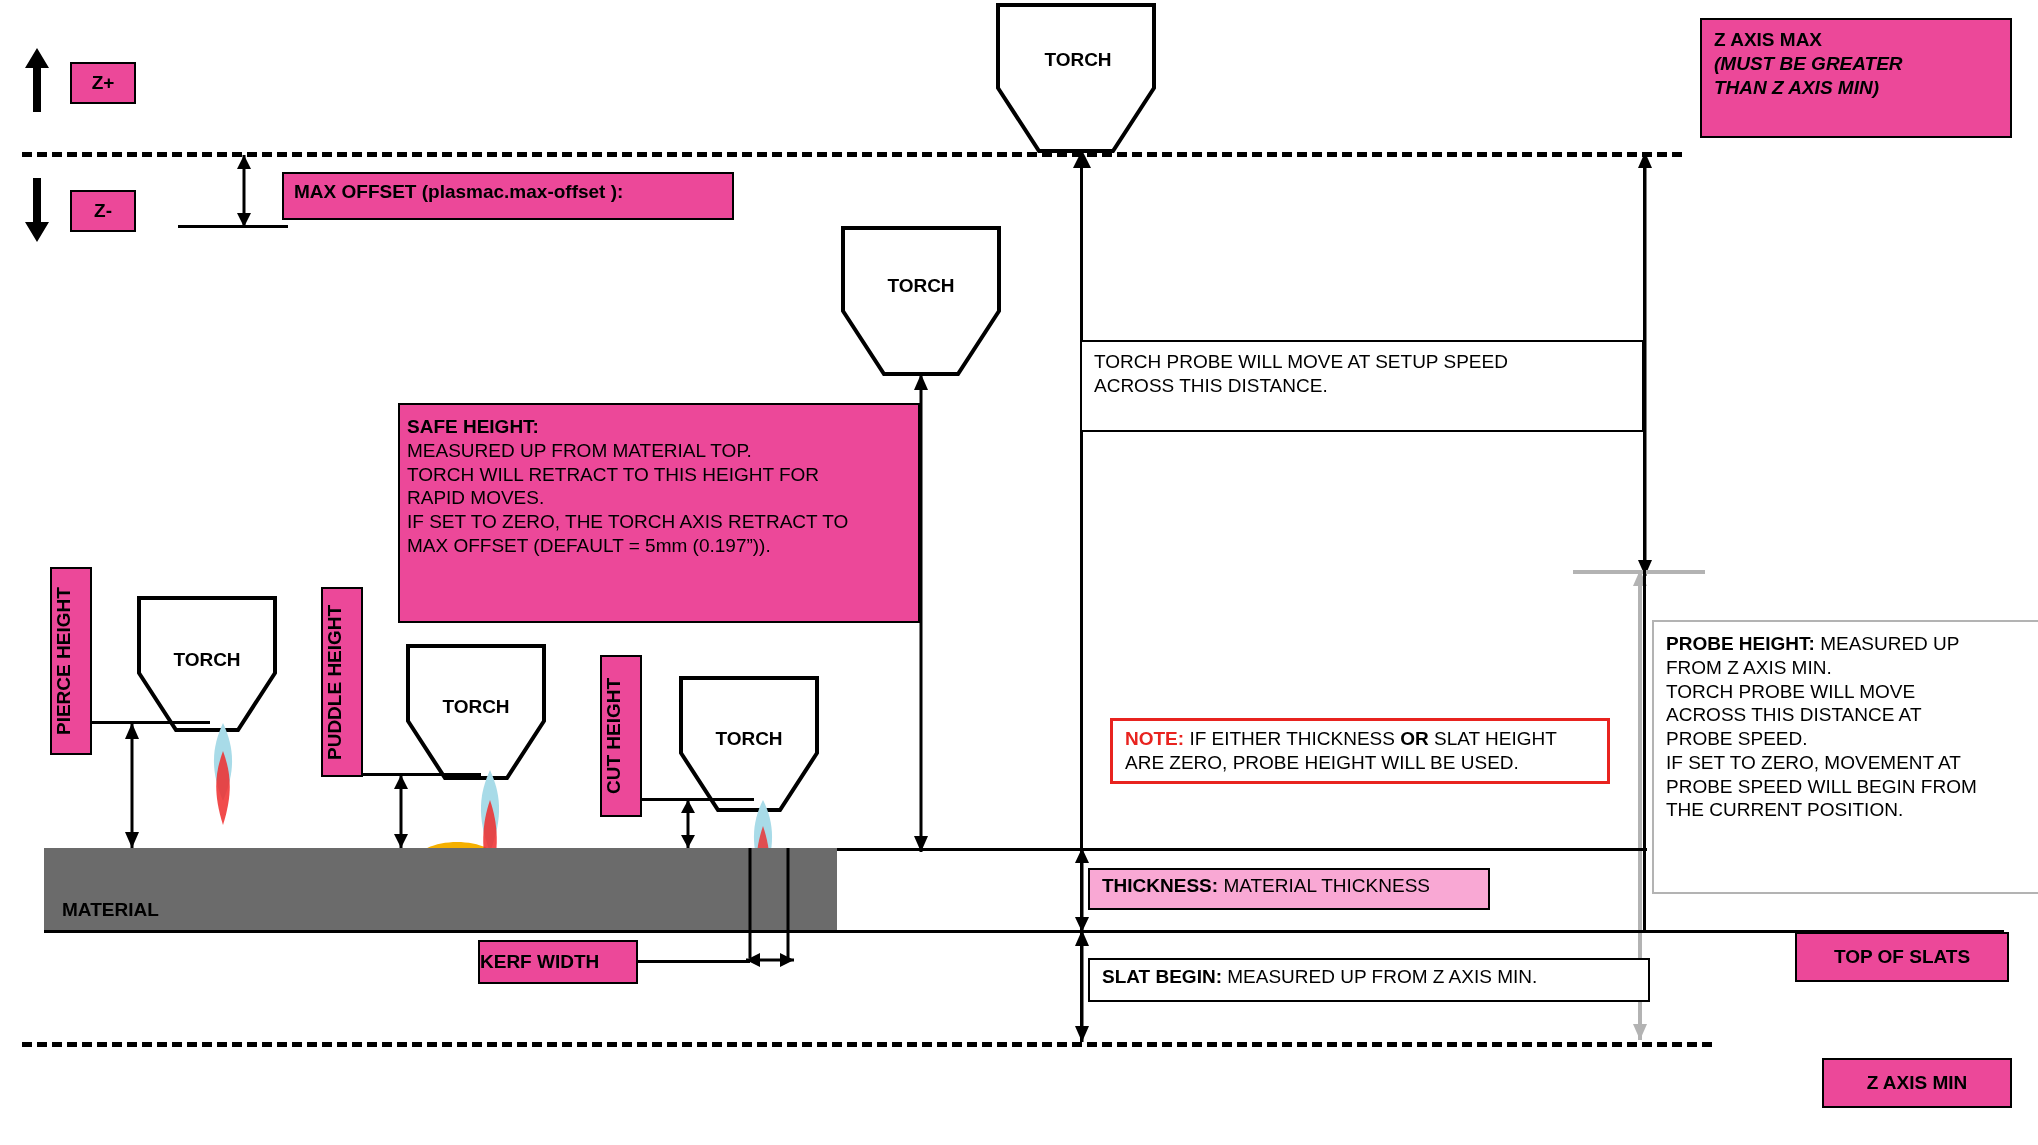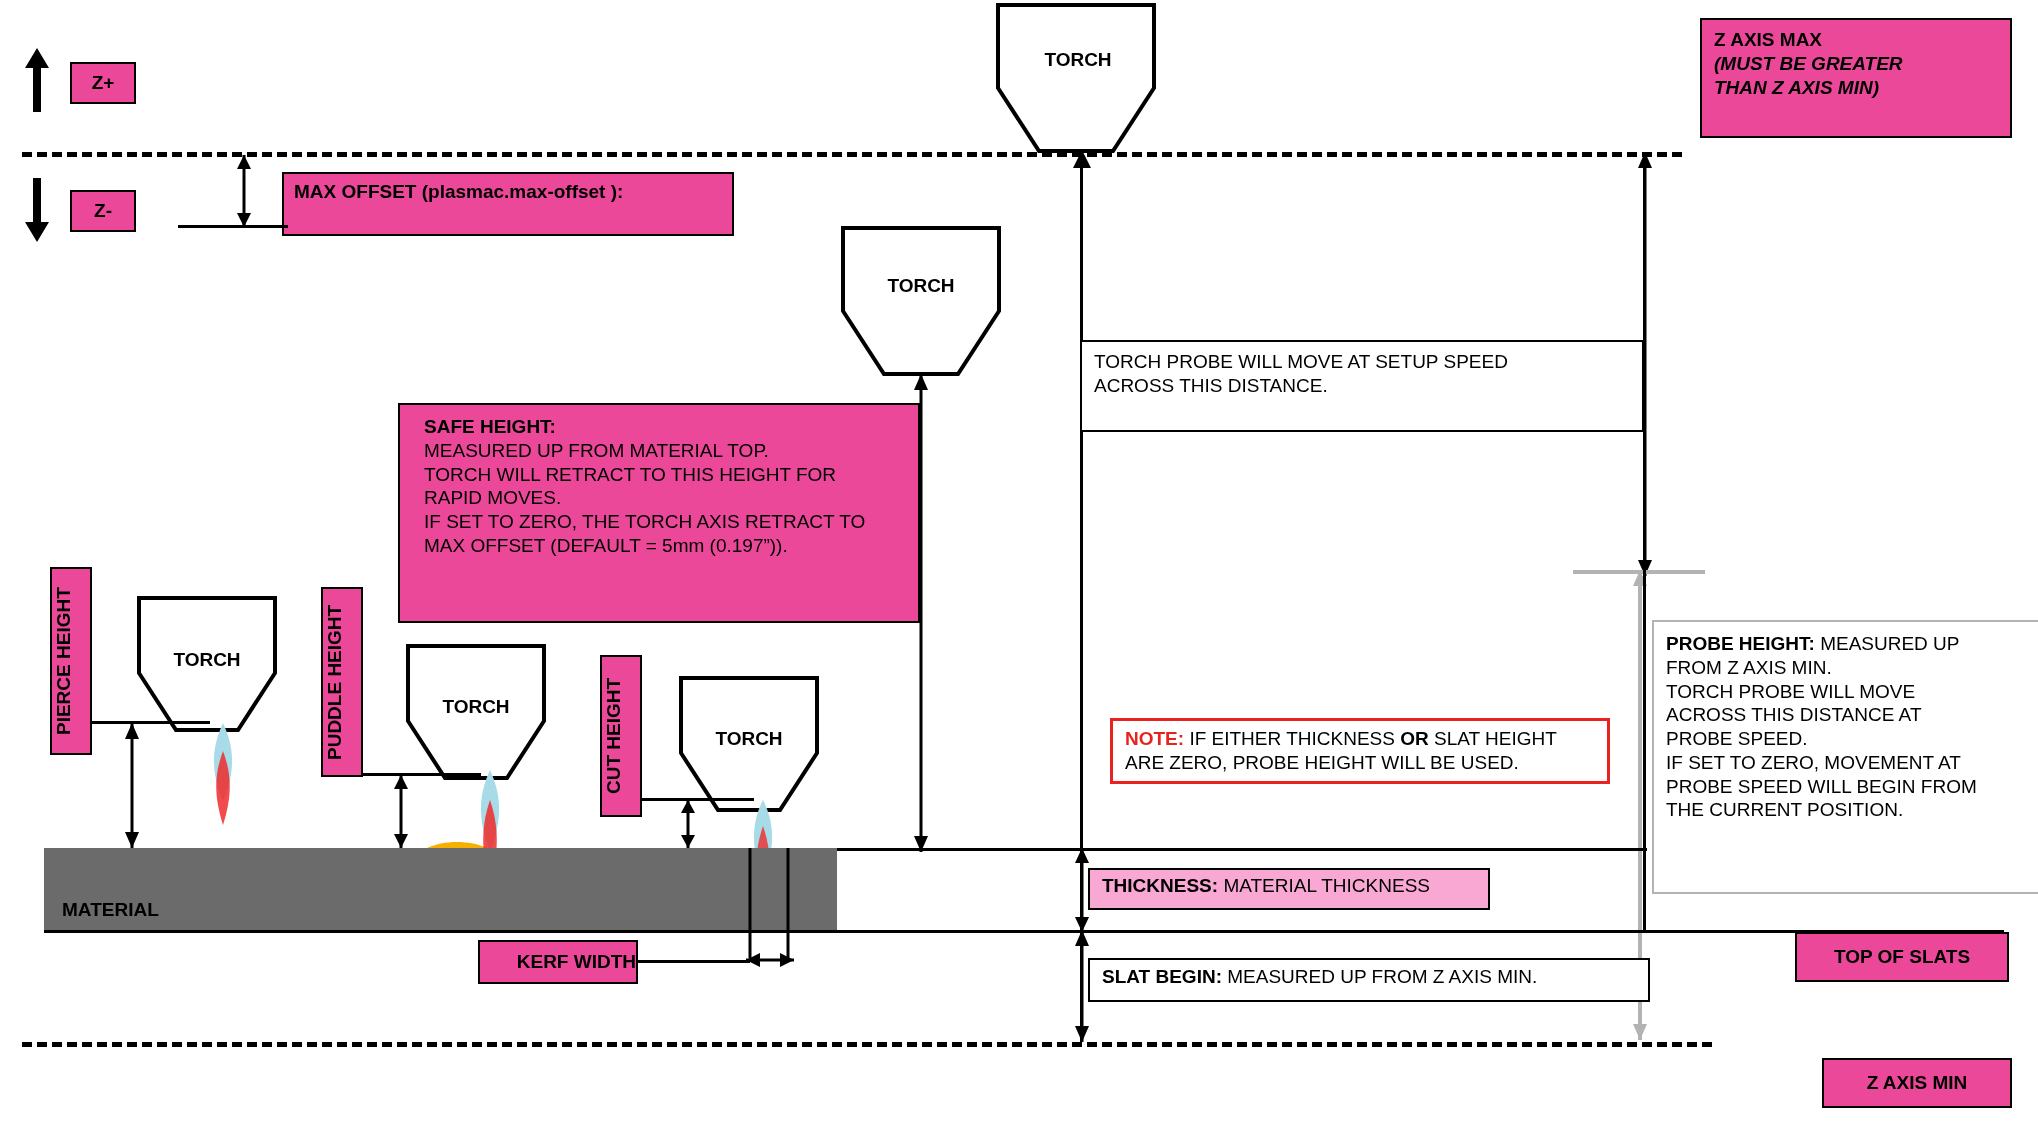--- a/index.html
+++ b/index.html
@@ -45,21 +45,21 @@
 
   <div class="abs" style="left:25px;top:178px;width:24px;height:64px;">
     <svg width="24" height="64" viewBox="0 0 24 64">
         <polygon points="12,64 24,44 16,44 16,0 8,0 8,44 0,44" fill="#000"></polygon>
       </svg>
   </div>
   <div class="abs box" style="left:70px;top:190px;width:66px;height:42px;">
     <div class="txt bold" style="text-align:center;line-height:38px;">Z-</div>
   </div>
 
-  <div class="abs box" style="left:282px;top:172px;width:452px;height:64px;padding:6px 10px;">
+  <div class="abs box" style="left:282px;top:172px;width:452px;height:48px;padding:6px 10px;">
     <div class="txt bold">MAX OFFSET (plasmac.max-offset ):</div>
   </div>
 
   <div class="abs" style="left:234px;top:155px;width:20px;height:72px;">
     <svg width="20" height="72" viewBox="0 0 20 72">
       <line x1="10" y1="0" x2="10" y2="72" stroke="#000" stroke-width="3"></line>
       <polygon points="10,0 3,14 17,14" fill="#000"></polygon>
       <polygon points="10,72 3,58 17,58" fill="#000"></polygon>
     </svg>
   </div>
@@ -72,21 +72,21 @@
   </div>
   <div class="abs txt bold" style="left:1038px;top:48px;width:80px;text-align:center;">TORCH</div>
 
   <div class="abs" style="left:840px;top:225px;width:162px;height:152px;">
     <svg width="162" height="152" viewBox="0 0 162 152">
       <polygon points="3,3 159,3 159,86 118,149 44,149 3,86" fill="#fff" stroke="#000" stroke-width="4"></polygon>
     </svg>
   </div>
   <div class="abs txt bold" style="left:881px;top:274px;width:80px;text-align:center;">TORCH</div>
 
-  <div class="abs box" style="left:398px;top:403px;width:522px;height:220px;padding:10px 24px;">
+  <div class="abs box" style="left:398px;top:403px;width:522px;height:220px;padding:10px 7px;">
     <div class="txt bold">SAFE HEIGHT:</div>
     <div class="txt">MEASURED UP FROM MATERIAL TOP.</div>
     <div class="txt">TORCH WILL RETRACT TO THIS HEIGHT FOR</div>
     <div class="txt">RAPID MOVES.</div>
     <div class="txt">IF SET TO ZERO, THE TORCH AXIS RETRACT TO</div>
     <div class="txt">MAX OFFSET (DEFAULT = 5mm (0.197”)).</div>
   </div>
 
   <div class="abs" style="left:911px;top:374px;width:20px;height:478px;">
     <svg width="20" height="478" viewBox="0 0 20 478">
@@ -241,21 +241,21 @@
   </div>
 
   <div class="abs" style="left:746px;top:950px;width:48px;height:20px;">
     <svg width="48" height="20" viewBox="0 0 48 20">
       <line x1="0" y1="10" x2="48" y2="10" stroke="#000" stroke-width="3"></line>
       <polygon points="0,10 14,3 14,17" fill="#000"></polygon>
       <polygon points="48,10 34,3 34,17" fill="#000"></polygon>
     </svg>
   </div>
   <div class="abs box" style="left:478px;top:940px;width:160px;height:44px;">
-    <div class="txt bold" style="text-align:right;line-height:40px;border-radius:8px;">KERF WIDTH</div>
+    <div class="txt bold" style="text-align:left;line-height:40px;border-radius:8px;">KERF WIDTH</div>
   </div>
   <div class="abs hline" style="left:638px;top:960px;width:112px;"></div>
 
   <div class="abs hline" style="left:837px;top:848px;width:810px;"></div>
 
   <div class="abs hline" style="left:44px;top:930px;width:1960px;"></div>
 
   <div class="abs plain" style="left:1088px;top:868px;width:402px;height:42px;background:#f9a8d4;padding:4px 12px;box-sizing:border-box;">
     <div class="txt"><span class="bold">THICKNESS:</span><span>  MATERIAL THICKNESS</span></div>
   </div>

